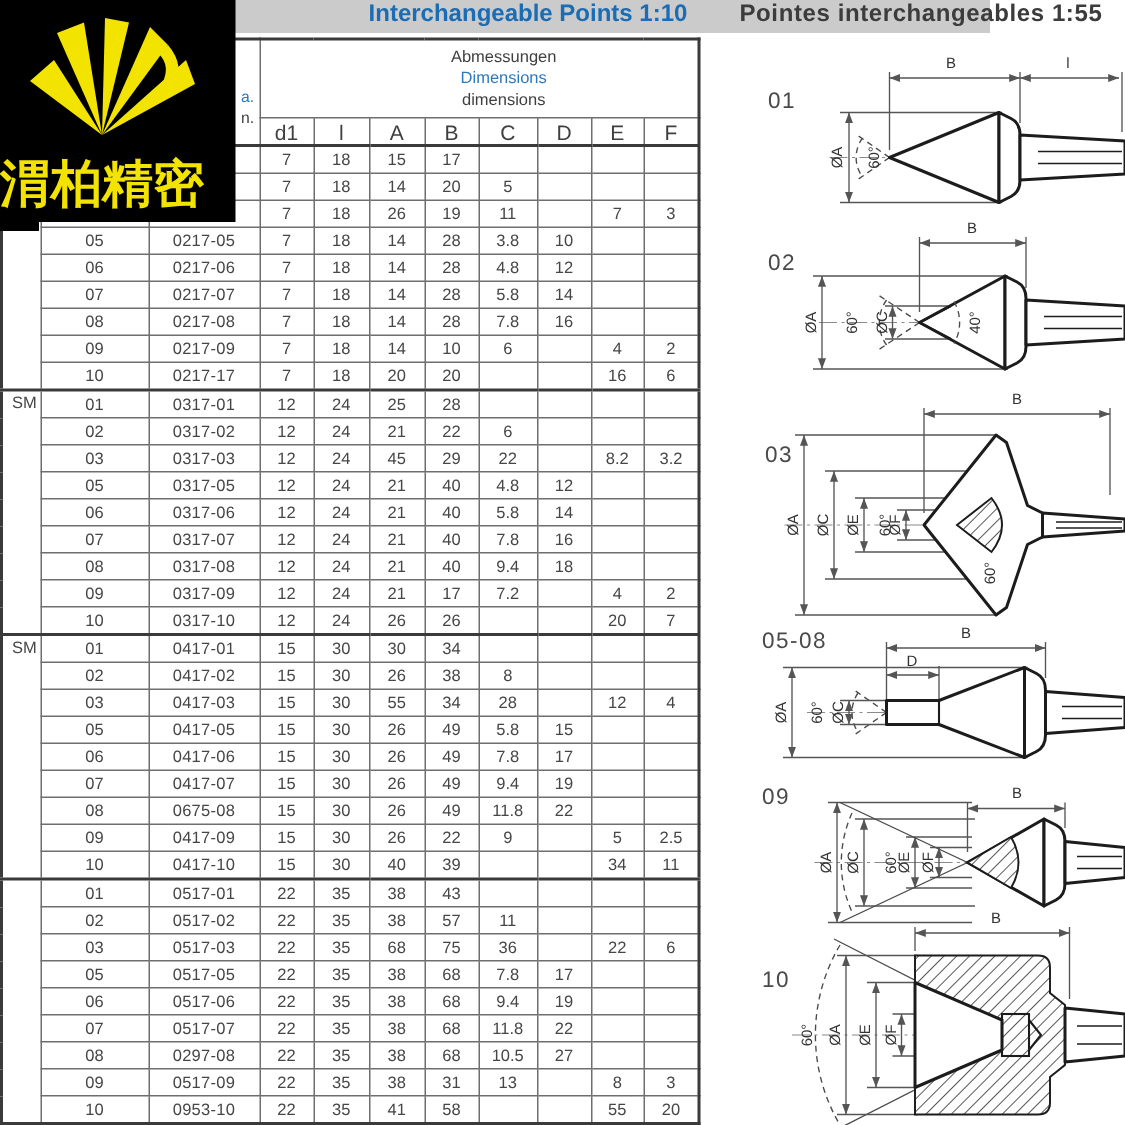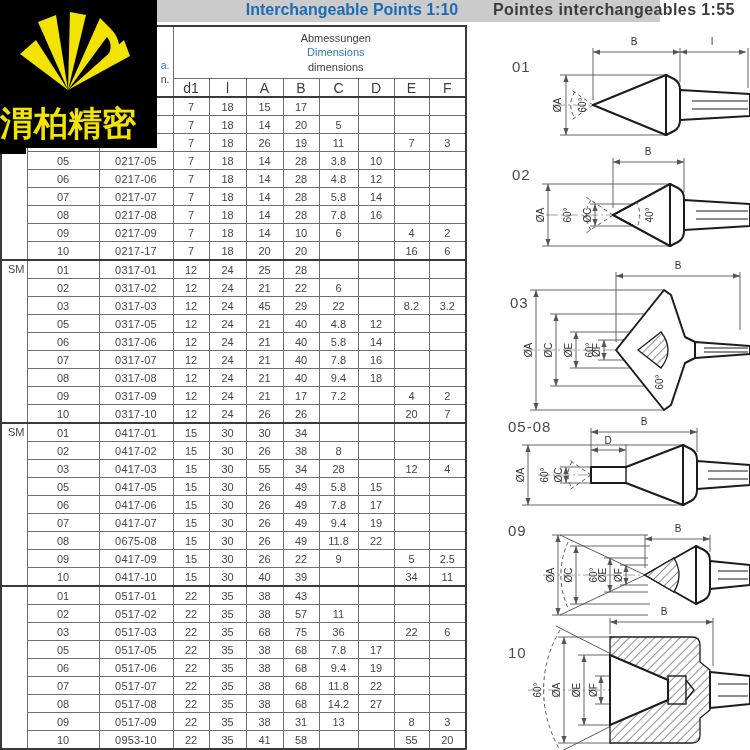--- a/index.html
+++ b/index.html
@@ -495,26 +495,26 @@
             <td class="val">35</td>
             <td class="val">38</td>
             <td class="val">68</td>
             <td class="val">11.8</td>
             <td class="val">22</td>
             <td class="val"></td>
             <td class="val"></td>
           </tr>
           <tr>
             <td class="pos">08</td>
-            <td class="ord">0517-08</td>
+            <td class="ord">0297-08</td>
             <td class="val">22</td>
             <td class="val">35</td>
             <td class="val">38</td>
             <td class="val">68</td>
-            <td class="val">14.2</td>
+            <td class="val">10.5</td>
             <td class="val">27</td>
             <td class="val"></td>
             <td class="val"></td>
           </tr>
           <tr>
             <td class="pos">09</td>
             <td class="ord">0517-09</td>
             <td class="val">22</td>
             <td class="val">35</td>
             <td class="val">38</td>

